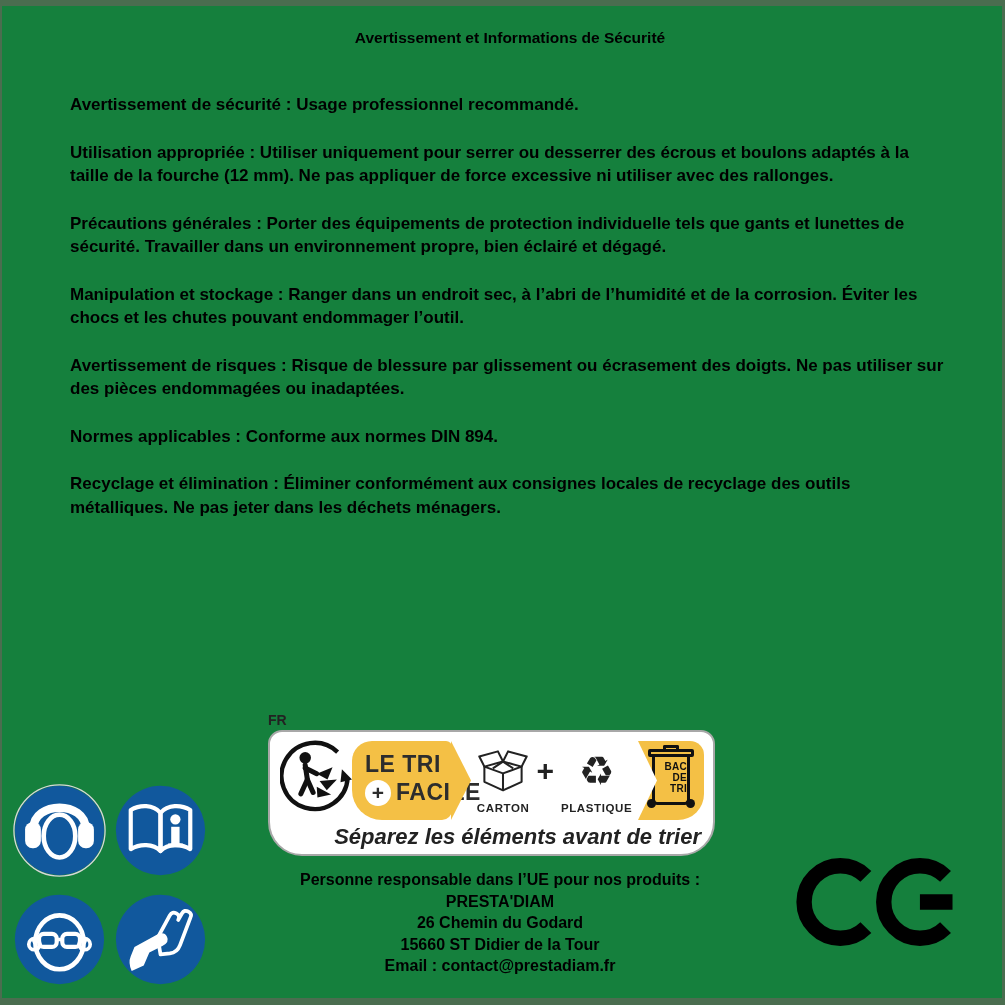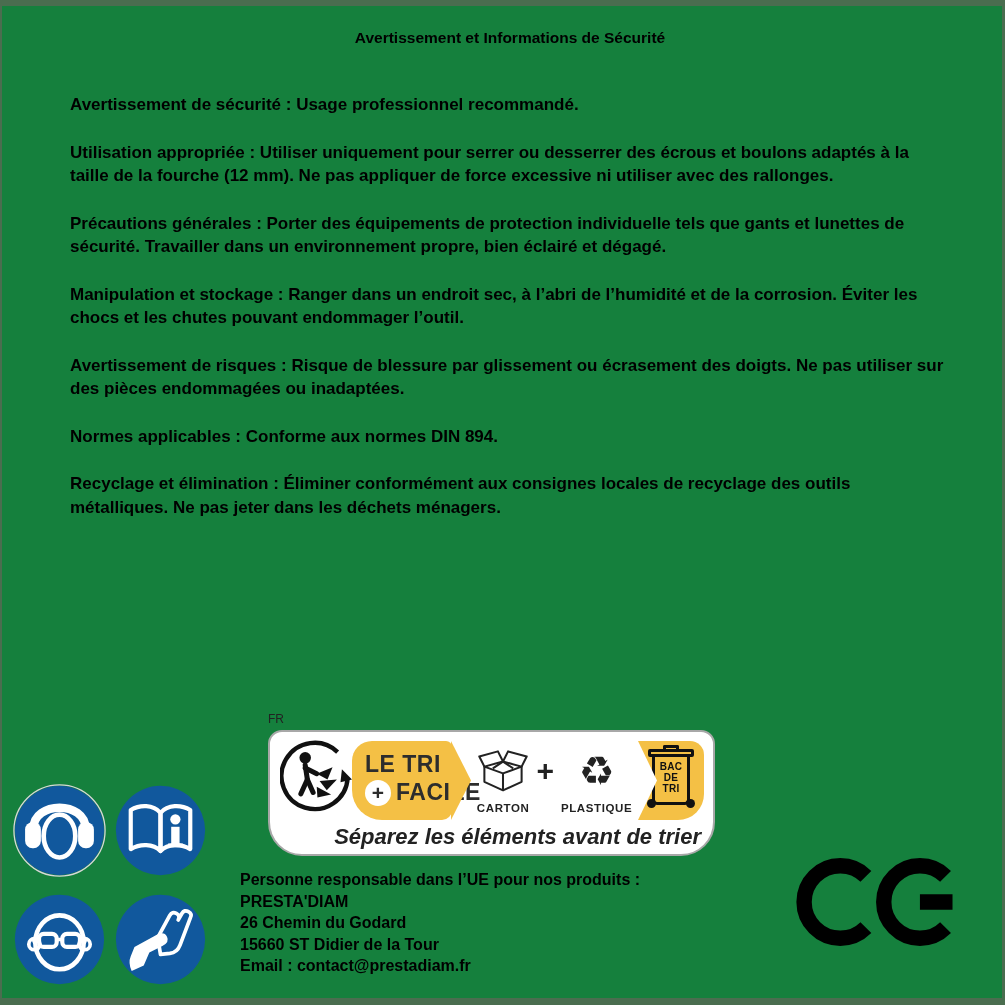--- a/index.html
+++ b/index.html
@@ -13,21 +13,21 @@
   
   .textblock{position:absolute;left:68px;top:22px;width:880px;}
   .page-title{font-size:15.5px;font-weight:bold;text-align:center;line-height:19px;margin:0 0 46px 0;}
   .para{font-size:17px;line-height:23.5px;margin:0 0 24px 0;font-weight:bold;}
   
   .picto-grid{position:absolute;left:11px;top:778px;display:grid;
     grid-template-columns:93px 93px;grid-auto-rows:93px;column-gap:8px;row-gap:16px;}
   .picto{width:93px;height:93px;}
   .picto svg{width:100%;height:100%;display:block;}
   
-  .fr-tag{position:absolute;left:266px;top:706px;font-size:12px;font-weight:normal;color:#222;}
+  .fr-tag{position:absolute;left:266px;top:706px;font-size:14px;font-weight:bold;color:#222;}
   .tri-box{position:absolute;left:266px;top:724px;width:447px;height:126px;background:#fff;
     border:2px solid #a8a8a8;border-radius:14px 14px 34px 34px;box-sizing:border-box;}
   .triman{position:absolute;left:10px;top:8px;width:72px;height:76px;}
   .band{position:absolute;left:82px;top:9px;width:296px;height:79px;}
   .bubble{position:absolute;left:0;top:0;width:100px;height:79px;background:var(--label-yellow,#f4c045);
     border-radius:20px 6px 10px 30px;box-sizing:border-box;padding:11px 0 0 13px;}
   .bubble-chevron{position:absolute;left:99px;top:0;width:20px;height:79px;background:var(--label-yellow,#f4c045);
     clip-path:polygon(0 0,100% 50%,0 100%);}
   .tri-line1{font-size:23px;font-weight:900;color:#2d2d2d;letter-spacing:.5px;line-height:24px;}
   .tri-line2{display:flex;align-items:center;gap:5px;margin-top:3px;}
@@ -42,27 +42,27 @@
   .recy-glyph{font-size:40px;line-height:42px;color:#222;}
   .carton-svg{width:52px;height:44px;display:block;}
   .bin-zone{position:absolute;left:286px;top:0;width:66px;height:79px;background:var(--label-yellow,#f4c045);
     border-radius:0 14px 26px 0;}
   .bin-notch{position:absolute;left:286px;top:0;width:19px;height:79px;background:#fff;
     clip-path:polygon(0 0,100% 50%,0 100%);}
   .bin{position:relative;width:46px;margin:4px auto 0;}
   .bin-handle{width:16px;height:4px;border:3px solid #111;border-bottom:none;margin:0 auto;box-sizing:border-box;border-radius:2px 2px 0 0;}
   .bin-lid{width:46px;height:8px;border:3px solid #111;box-sizing:border-box;border-radius:2px;}
   .bin-body{width:38px;height:48px;margin:0 auto;border:3px solid #111;border-top:none;box-sizing:border-box;
-    border-radius:0 0 5px 5px;text-align:center;padding-top:4px;}
+    border-radius:0 0 5px 5px;text-align:right;padding-top:4px;}
   .bin-line{font-size:10px;line-height:11px;font-weight:900;color:#111;letter-spacing:.3px;}
   .wheel{position:absolute;bottom:-3px;width:9px;height:9px;border-radius:50%;background:#111;}
   .wheel.l{left:-1px;} .wheel.r{right:-1px;}
   .tri-caption{position:absolute;right:12px;top:92px;font-size:22px;font-style:italic;font-weight:600;color:#222;}
   
-  .responsible{position:absolute;left:238px;top:863px;width:520px;
+  .responsible{position:absolute;left:238px;top:863px;width:520px;text-align:center;
     font-size:16px;font-weight:bold;line-height:21.5px;color:#000;}
   
   .ce{position:absolute;left:793px;top:846px;width:172px;height:100px;}
   .ce svg{width:100%;height:100%;display:block;}
 </style>
 </head>
 <body>
 
 <div class="page">
 

